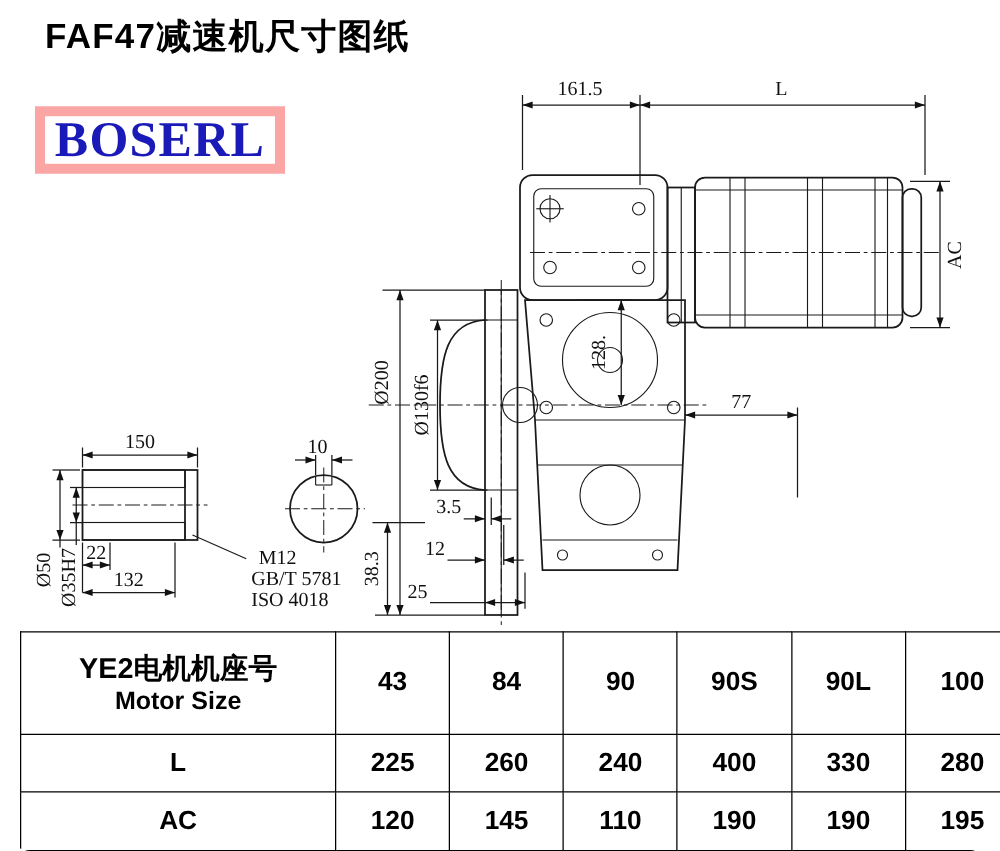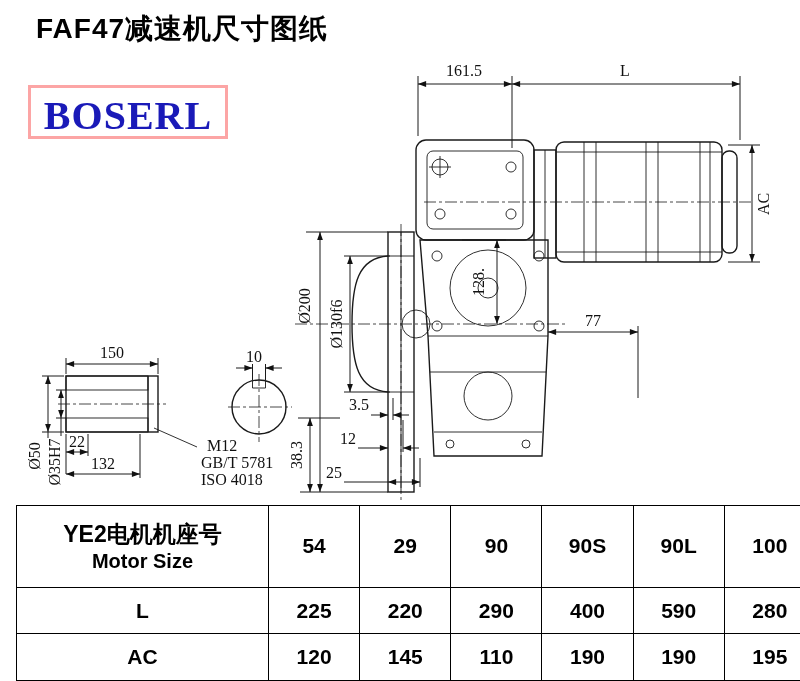--- a/index.html
+++ b/index.html
@@ -1,22 +1,22 @@
 <!DOCTYPE html>
 <html><head>
 <meta charset="utf-8">
 <style>
   html,body{margin:0;padding:0;background:#fff;}
   .page{position:relative;width:800px;height:681px;background:#fff;overflow:hidden;
-        font-family:"Liberation Sans",sans-serif;color:#000;}
+        font-family:"Liberation Sans",sans-serif;color:#000;border-radius:27px;}
   .title{position:absolute;left:36px;top:10px;font-size:28px;font-weight:700;
          letter-spacing:1px;white-space:nowrap;}
   .logo-box{position:absolute;left:28px;top:85px;width:200px;height:54px;
-            border:3px solid #fca5a5;box-sizing:border-box;background:#fff;
-            display:flex;align-items:flex-end;justify-content:center;}
+            border:8px solid #fca5a5;box-sizing:border-box;background:#fff;
+            display:flex;align-items:center;justify-content:center;}
   .logo-text{font-family:"Liberation Serif",serif;font-size:40px;font-weight:700;
              color:#1a1ab8;letter-spacing:1px;line-height:1;}
   svg.drawing{position:absolute;left:0;top:0;}
   .obj{stroke:#1a1a1a;stroke-width:1.4;fill:none;}
   .thin{stroke:#1a1a1a;stroke-width:0.9;fill:none;}
   .cl{stroke:#1a1a1a;stroke-width:0.8;fill:none;stroke-dasharray:12 3 3 3;}
   .dim{stroke:#1a1a1a;stroke-width:1;fill:none;}
   .dt{font-family:"Liberation Serif",serif;font-size:16px;fill:#111;}
   table.spec{position:absolute;left:16px;top:505px;width:800px;height:176px;
              border-collapse:collapse;table-layout:fixed;}
@@ -218,34 +218,34 @@
         <col>
         <col>
         <col>
     </colgroup>
     <tbody>
         <tr class="r-head">
       <td>
         <div class="hdr-cn">YE2电机机座号</div>
         <div class="hdr-en">Motor Size</div>
       </td>
-      <td>54</td>
-      <td>29</td>
+      <td>43</td>
+      <td>84</td>
       <td>90</td>
       <td>90S</td>
       <td>90L</td>
       <td>100</td>
     </tr>
     <tr class="r-val">
       <td class="rowlab">L</td>
       <td>225</td>
-      <td>220</td>
-      <td>290</td>
+      <td>260</td>
+      <td>240</td>
       <td>400</td>
-      <td>590</td>
+      <td>330</td>
       <td>280</td>
     </tr>
     <tr class="r-val">
       <td class="rowlab">AC</td>
       <td>120</td>
       <td>145</td>
       <td>110</td>
       <td>190</td>
       <td>190</td>
       <td>195</td>

